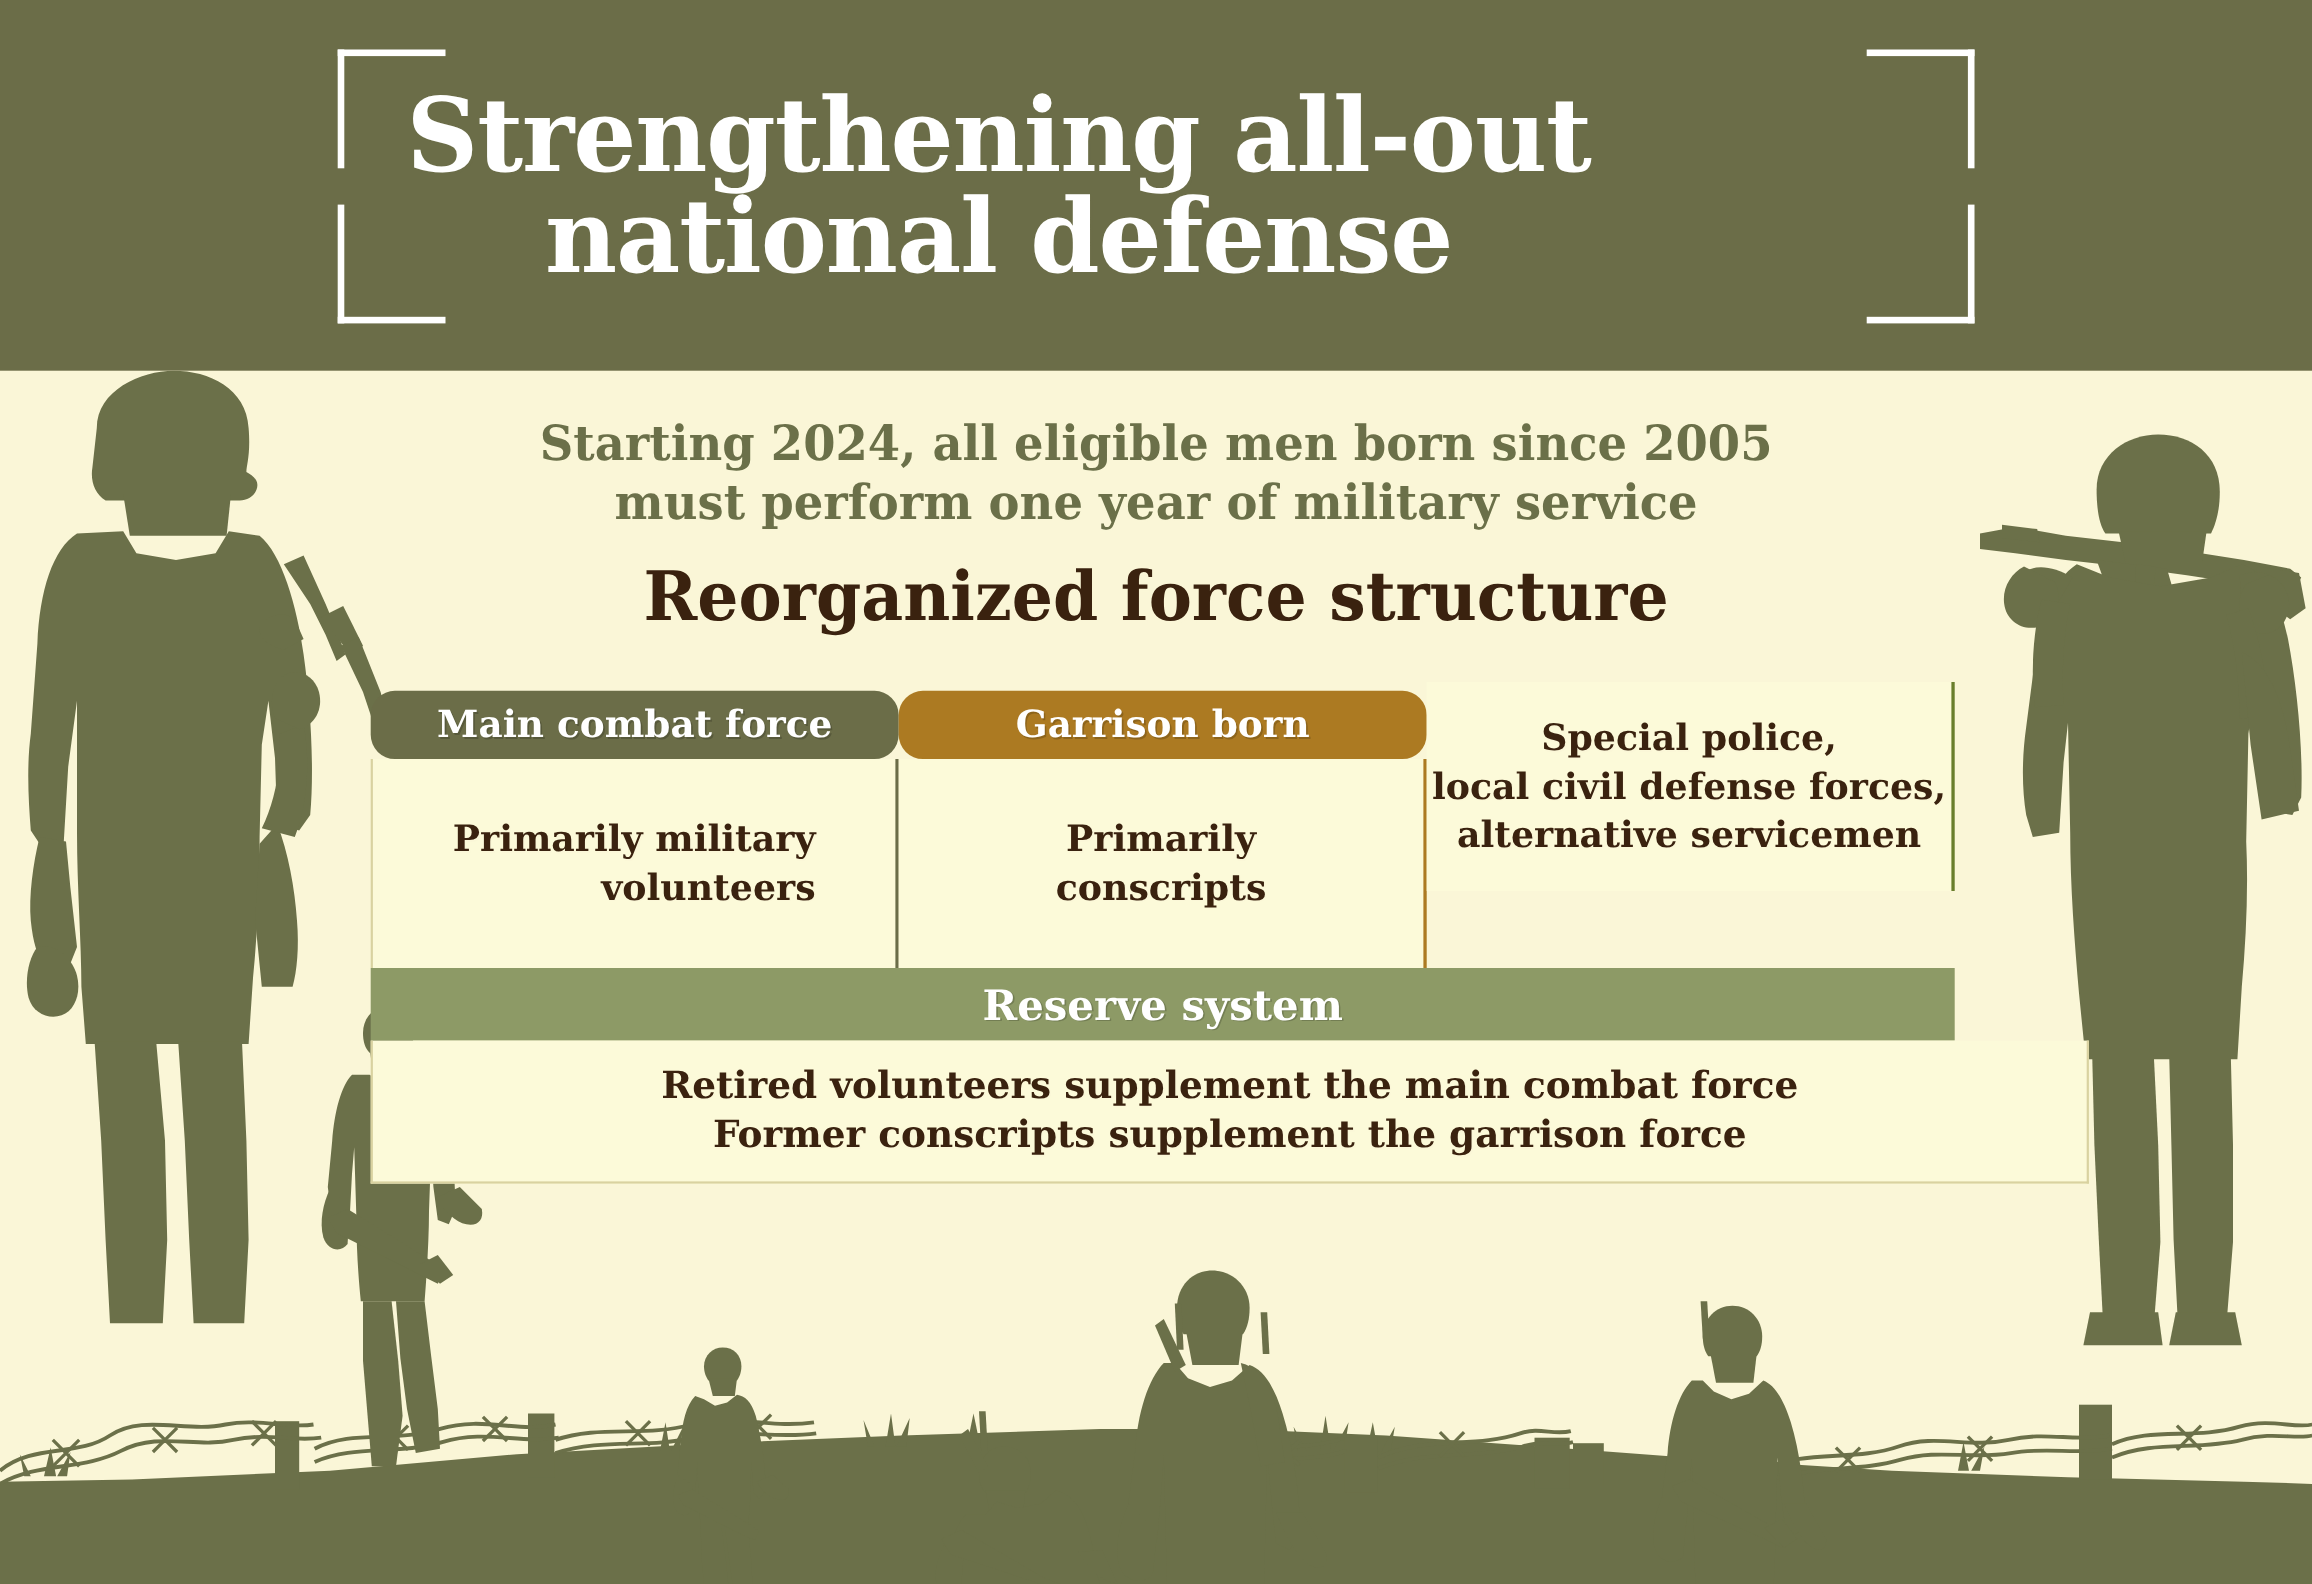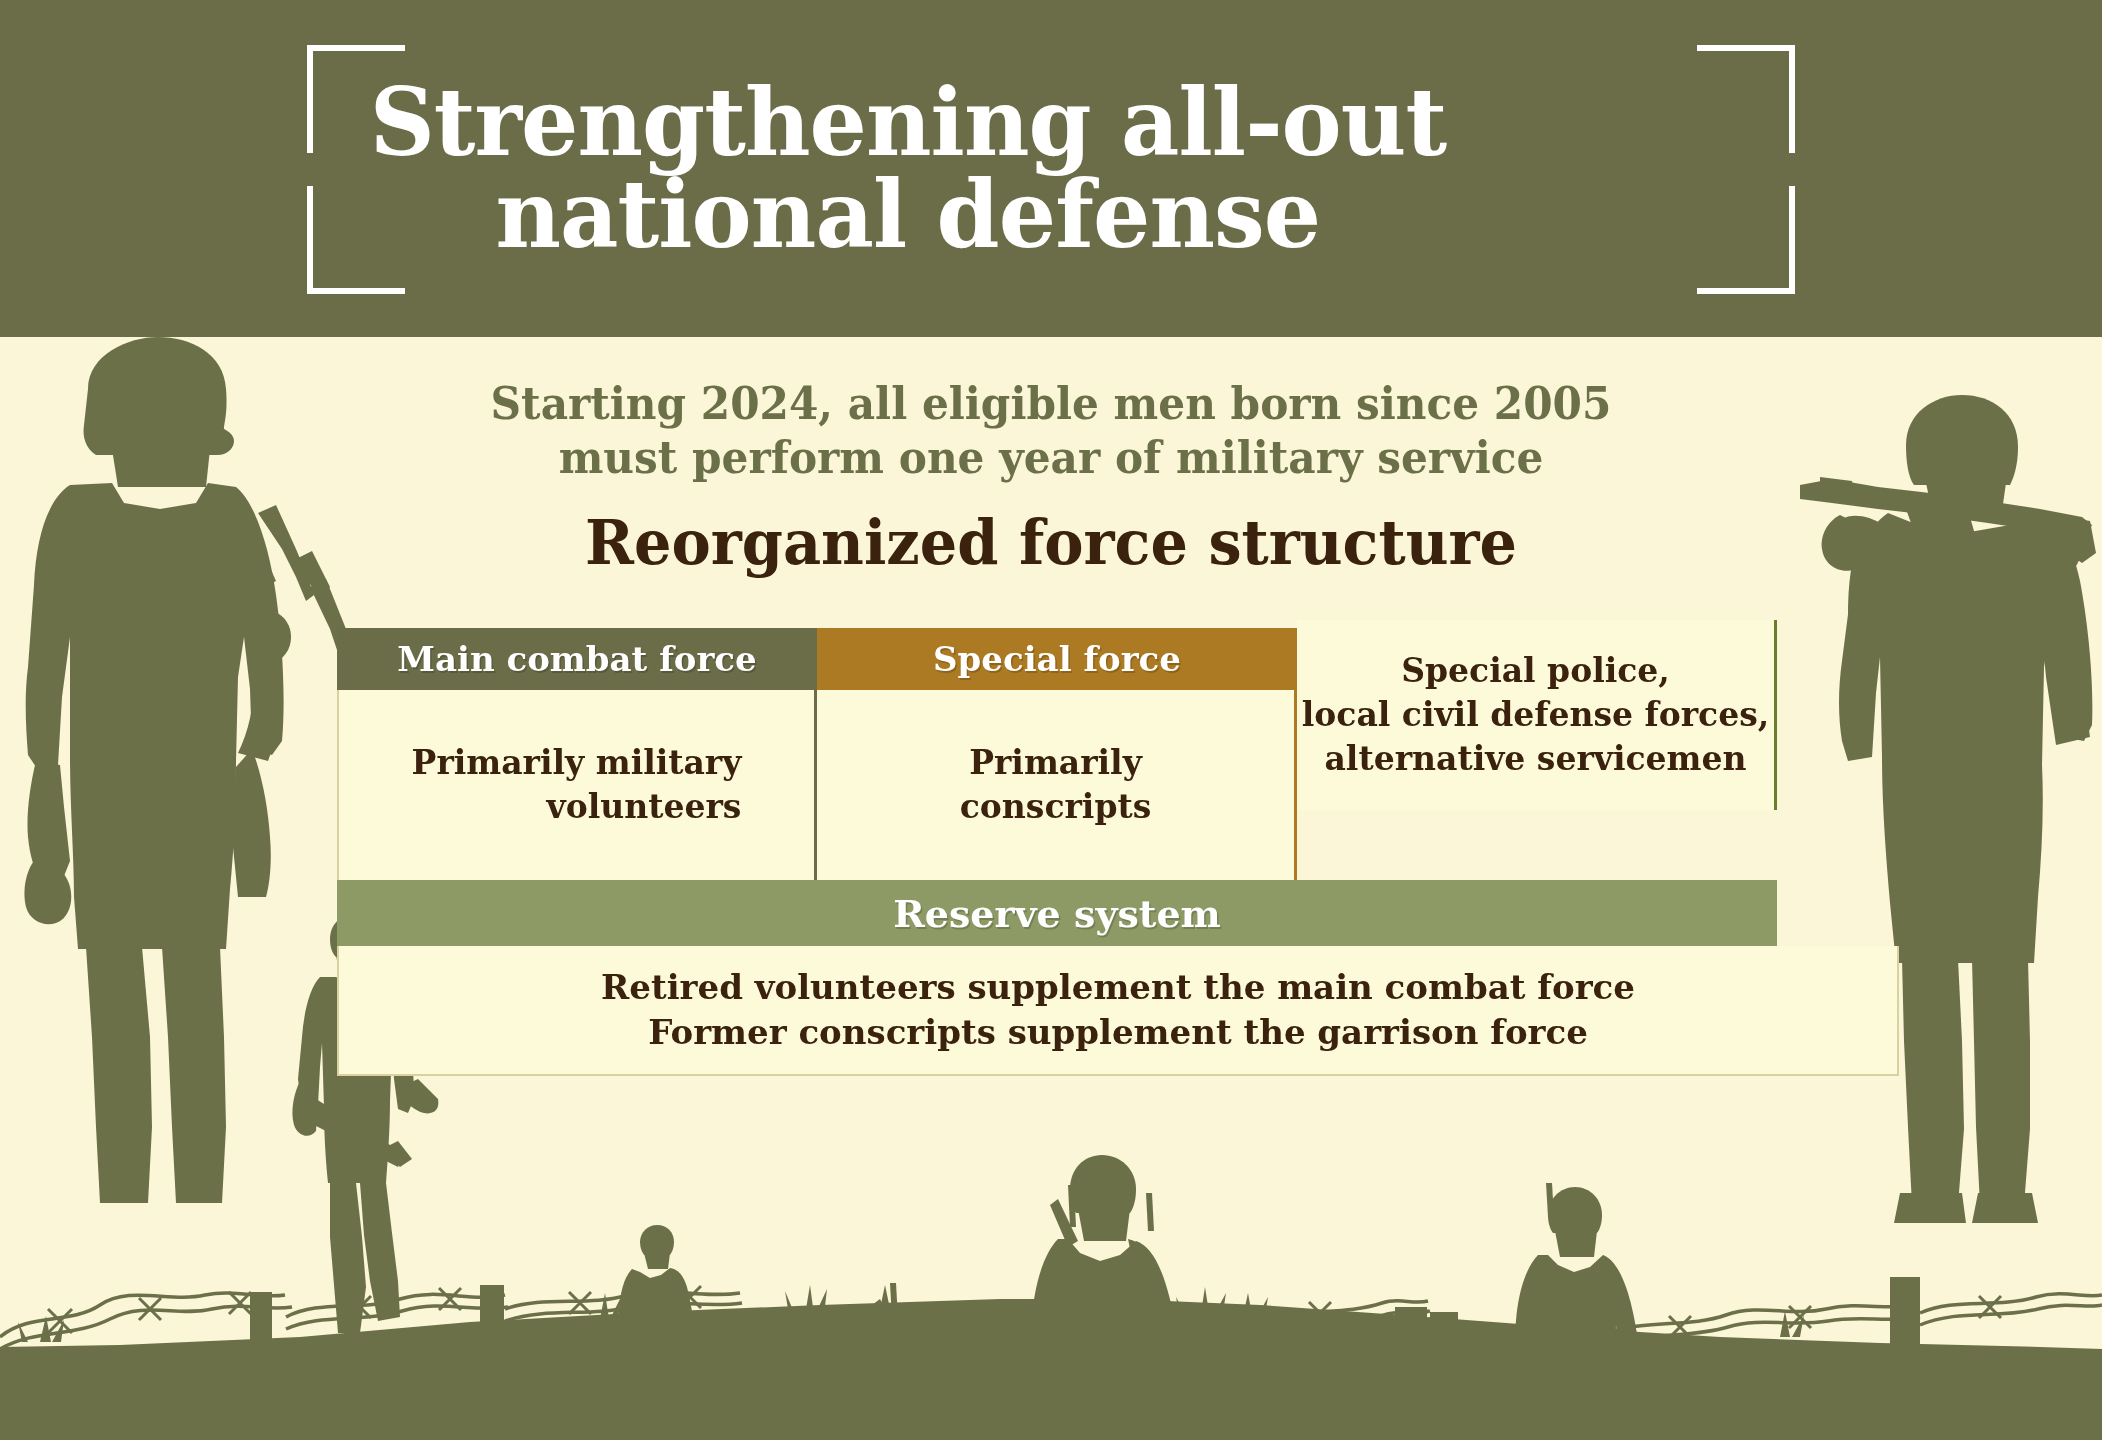--- a/index.html
+++ b/index.html
@@ -94,20 +94,21 @@
   .col-head{
     color:#FFFFFF;
     font-family:"DejaVu Serif", serif;
     font-weight:bold;
     font-size:34px;
     text-align:center;
     display:flex;align-items:center;justify-content:center;
     transform-origin:center;
     text-shadow:1.5px 1.5px 0 rgba(0,0,0,0.18);
     box-sizing:border-box;
+    border-radius:22px;
   }
   .col-1 .col-head{background:#6B6D48;height:62px;margin-top:8px;}
   .col-2 .col-head{background:#AC7A22;height:62px;margin-top:8px;}
   .col-3 .col-head{background:#697E2C;height:70px;margin-top:0;}
 
   .col-body{
     background:#FCFAD9;
     color:#3A220F;
     font-family:"DejaVu Serif", serif;
     font-weight:bold;
@@ -419,21 +420,21 @@
 
       <div class="cols">
 
         <div class="col col-1">
           <div class="col-head">Main combat force</div>
           <div class="col-body">Primarily military
 volunteers</div>
         </div>
 
         <div class="col col-2">
-          <div class="col-head">Special force</div>
+          <div class="col-head">Garrison born</div>
           <div class="col-body">Primarily
 conscripts</div>
         </div>
 
         <div class="col col-3">
           <div class="col-body">Special police,
 local civil defense forces,
 alternative servicemen</div>
         </div>
 

